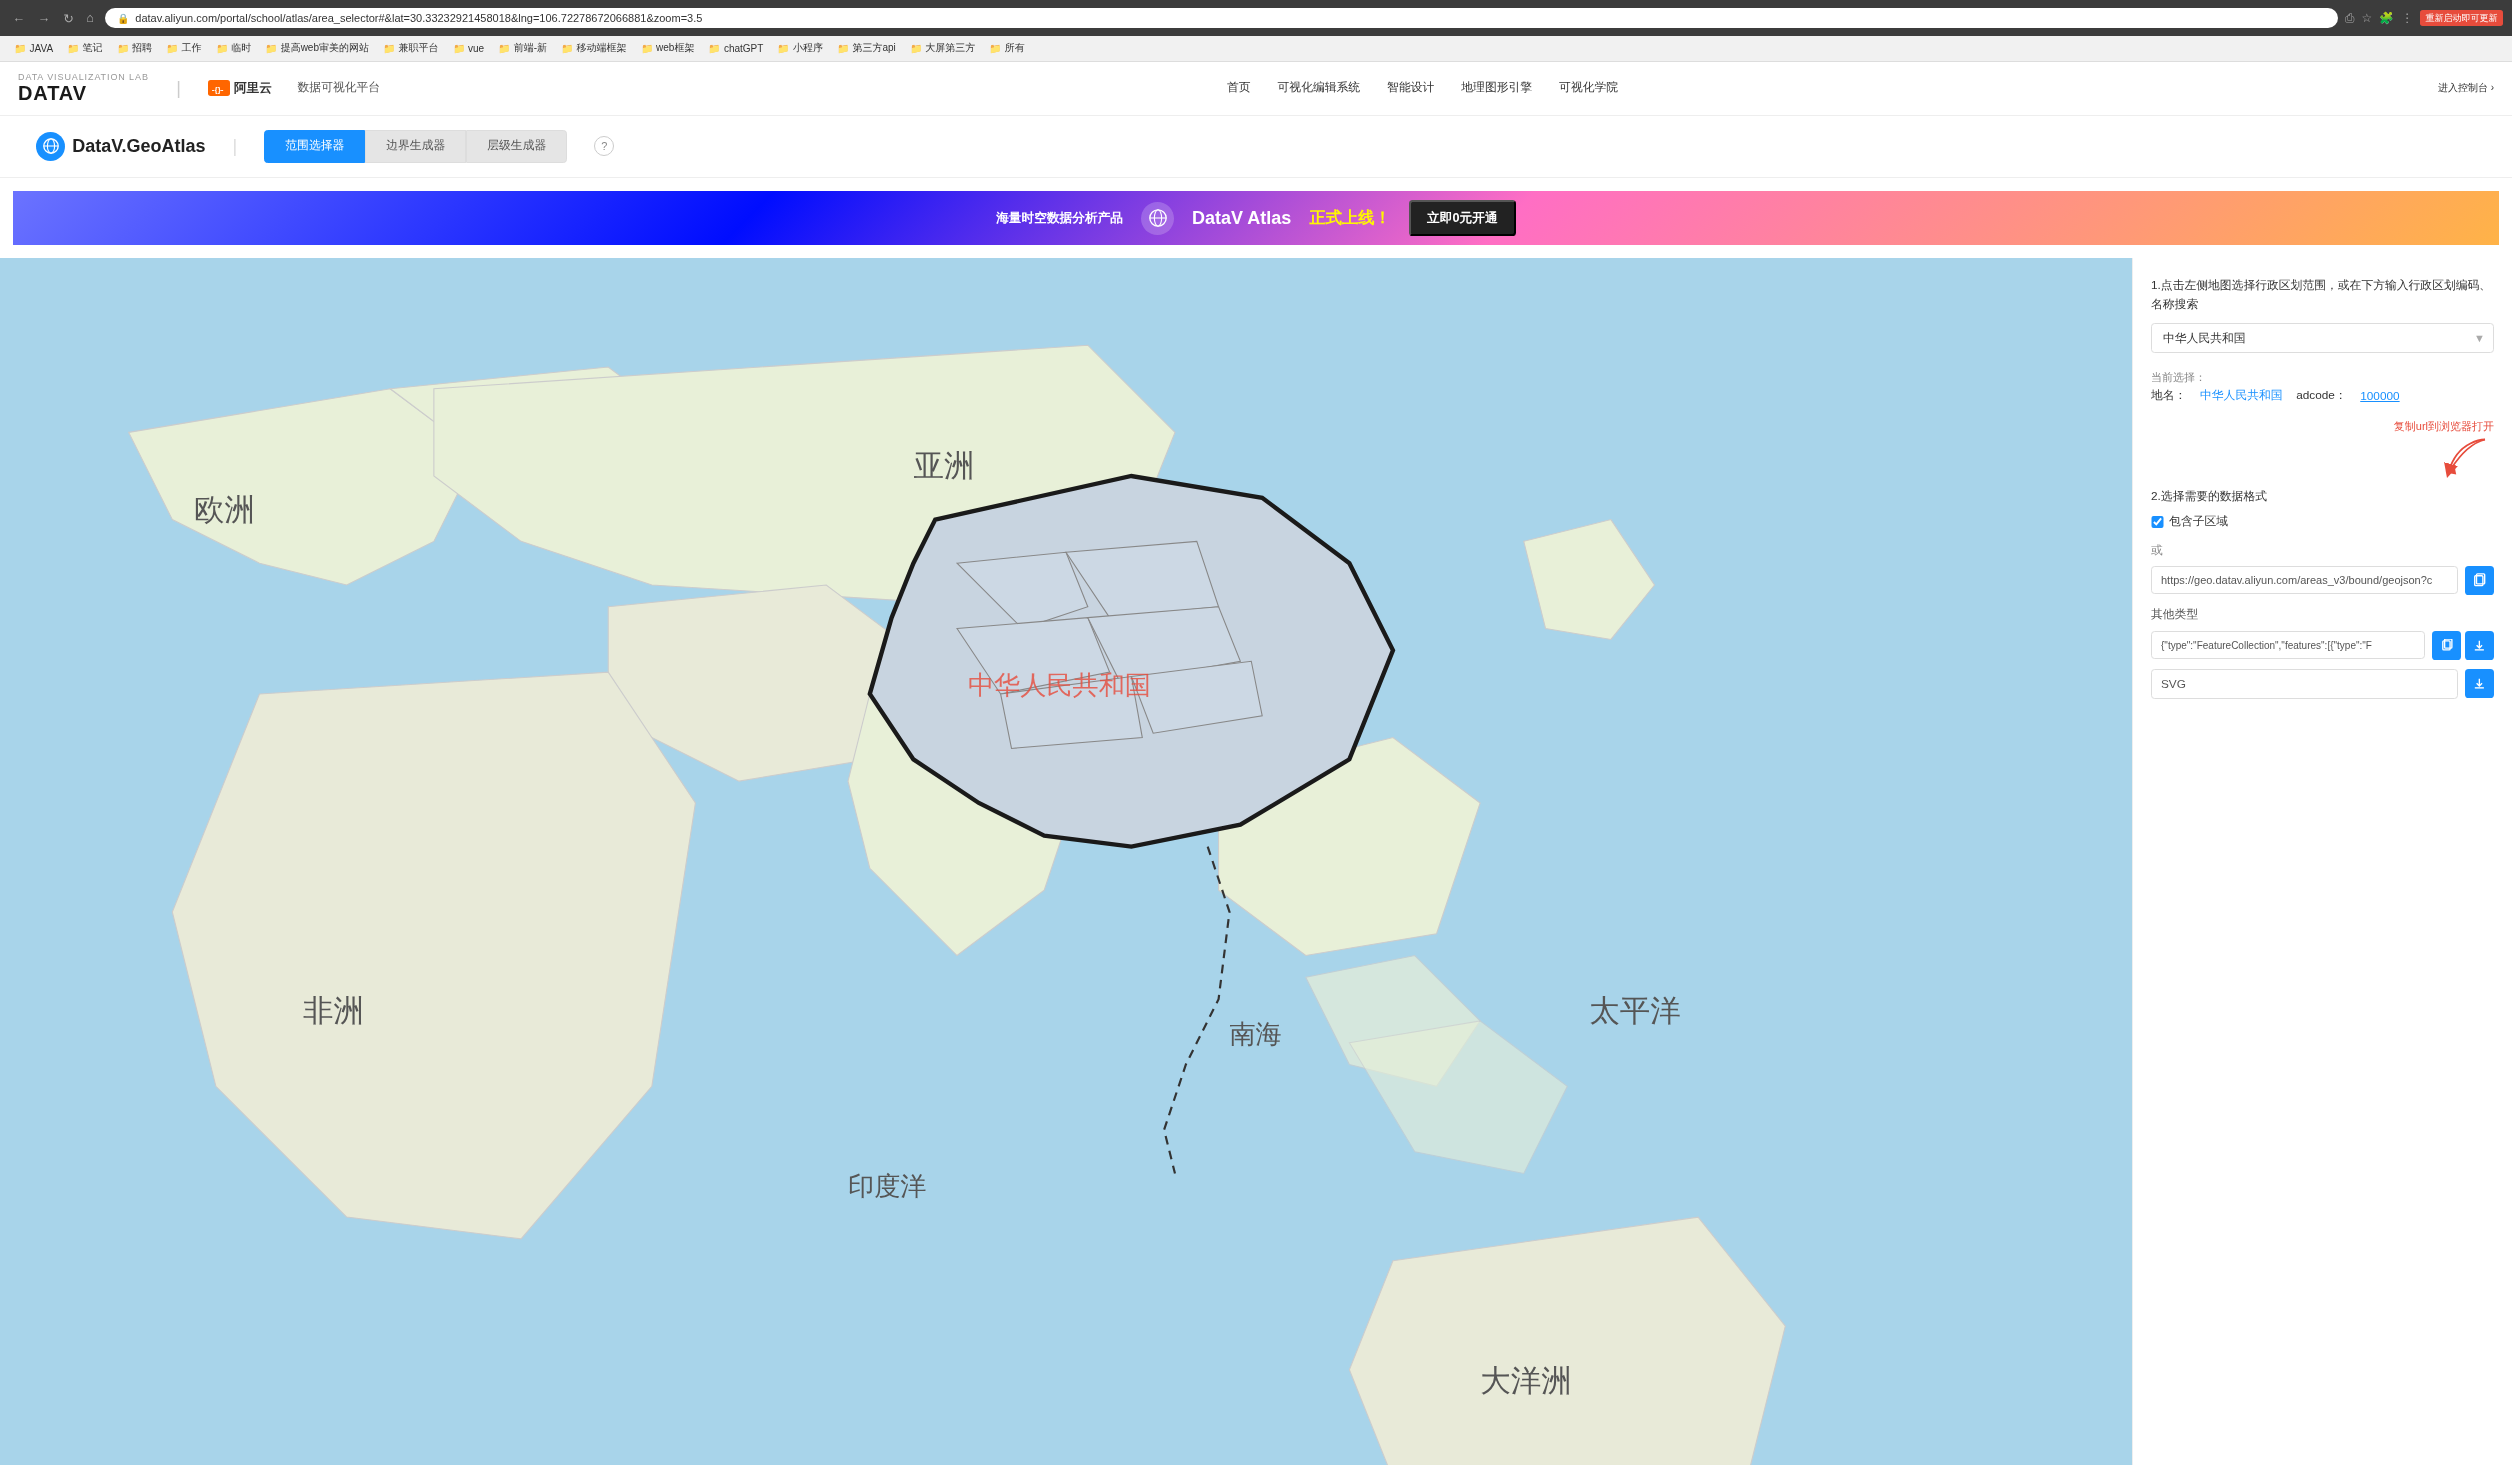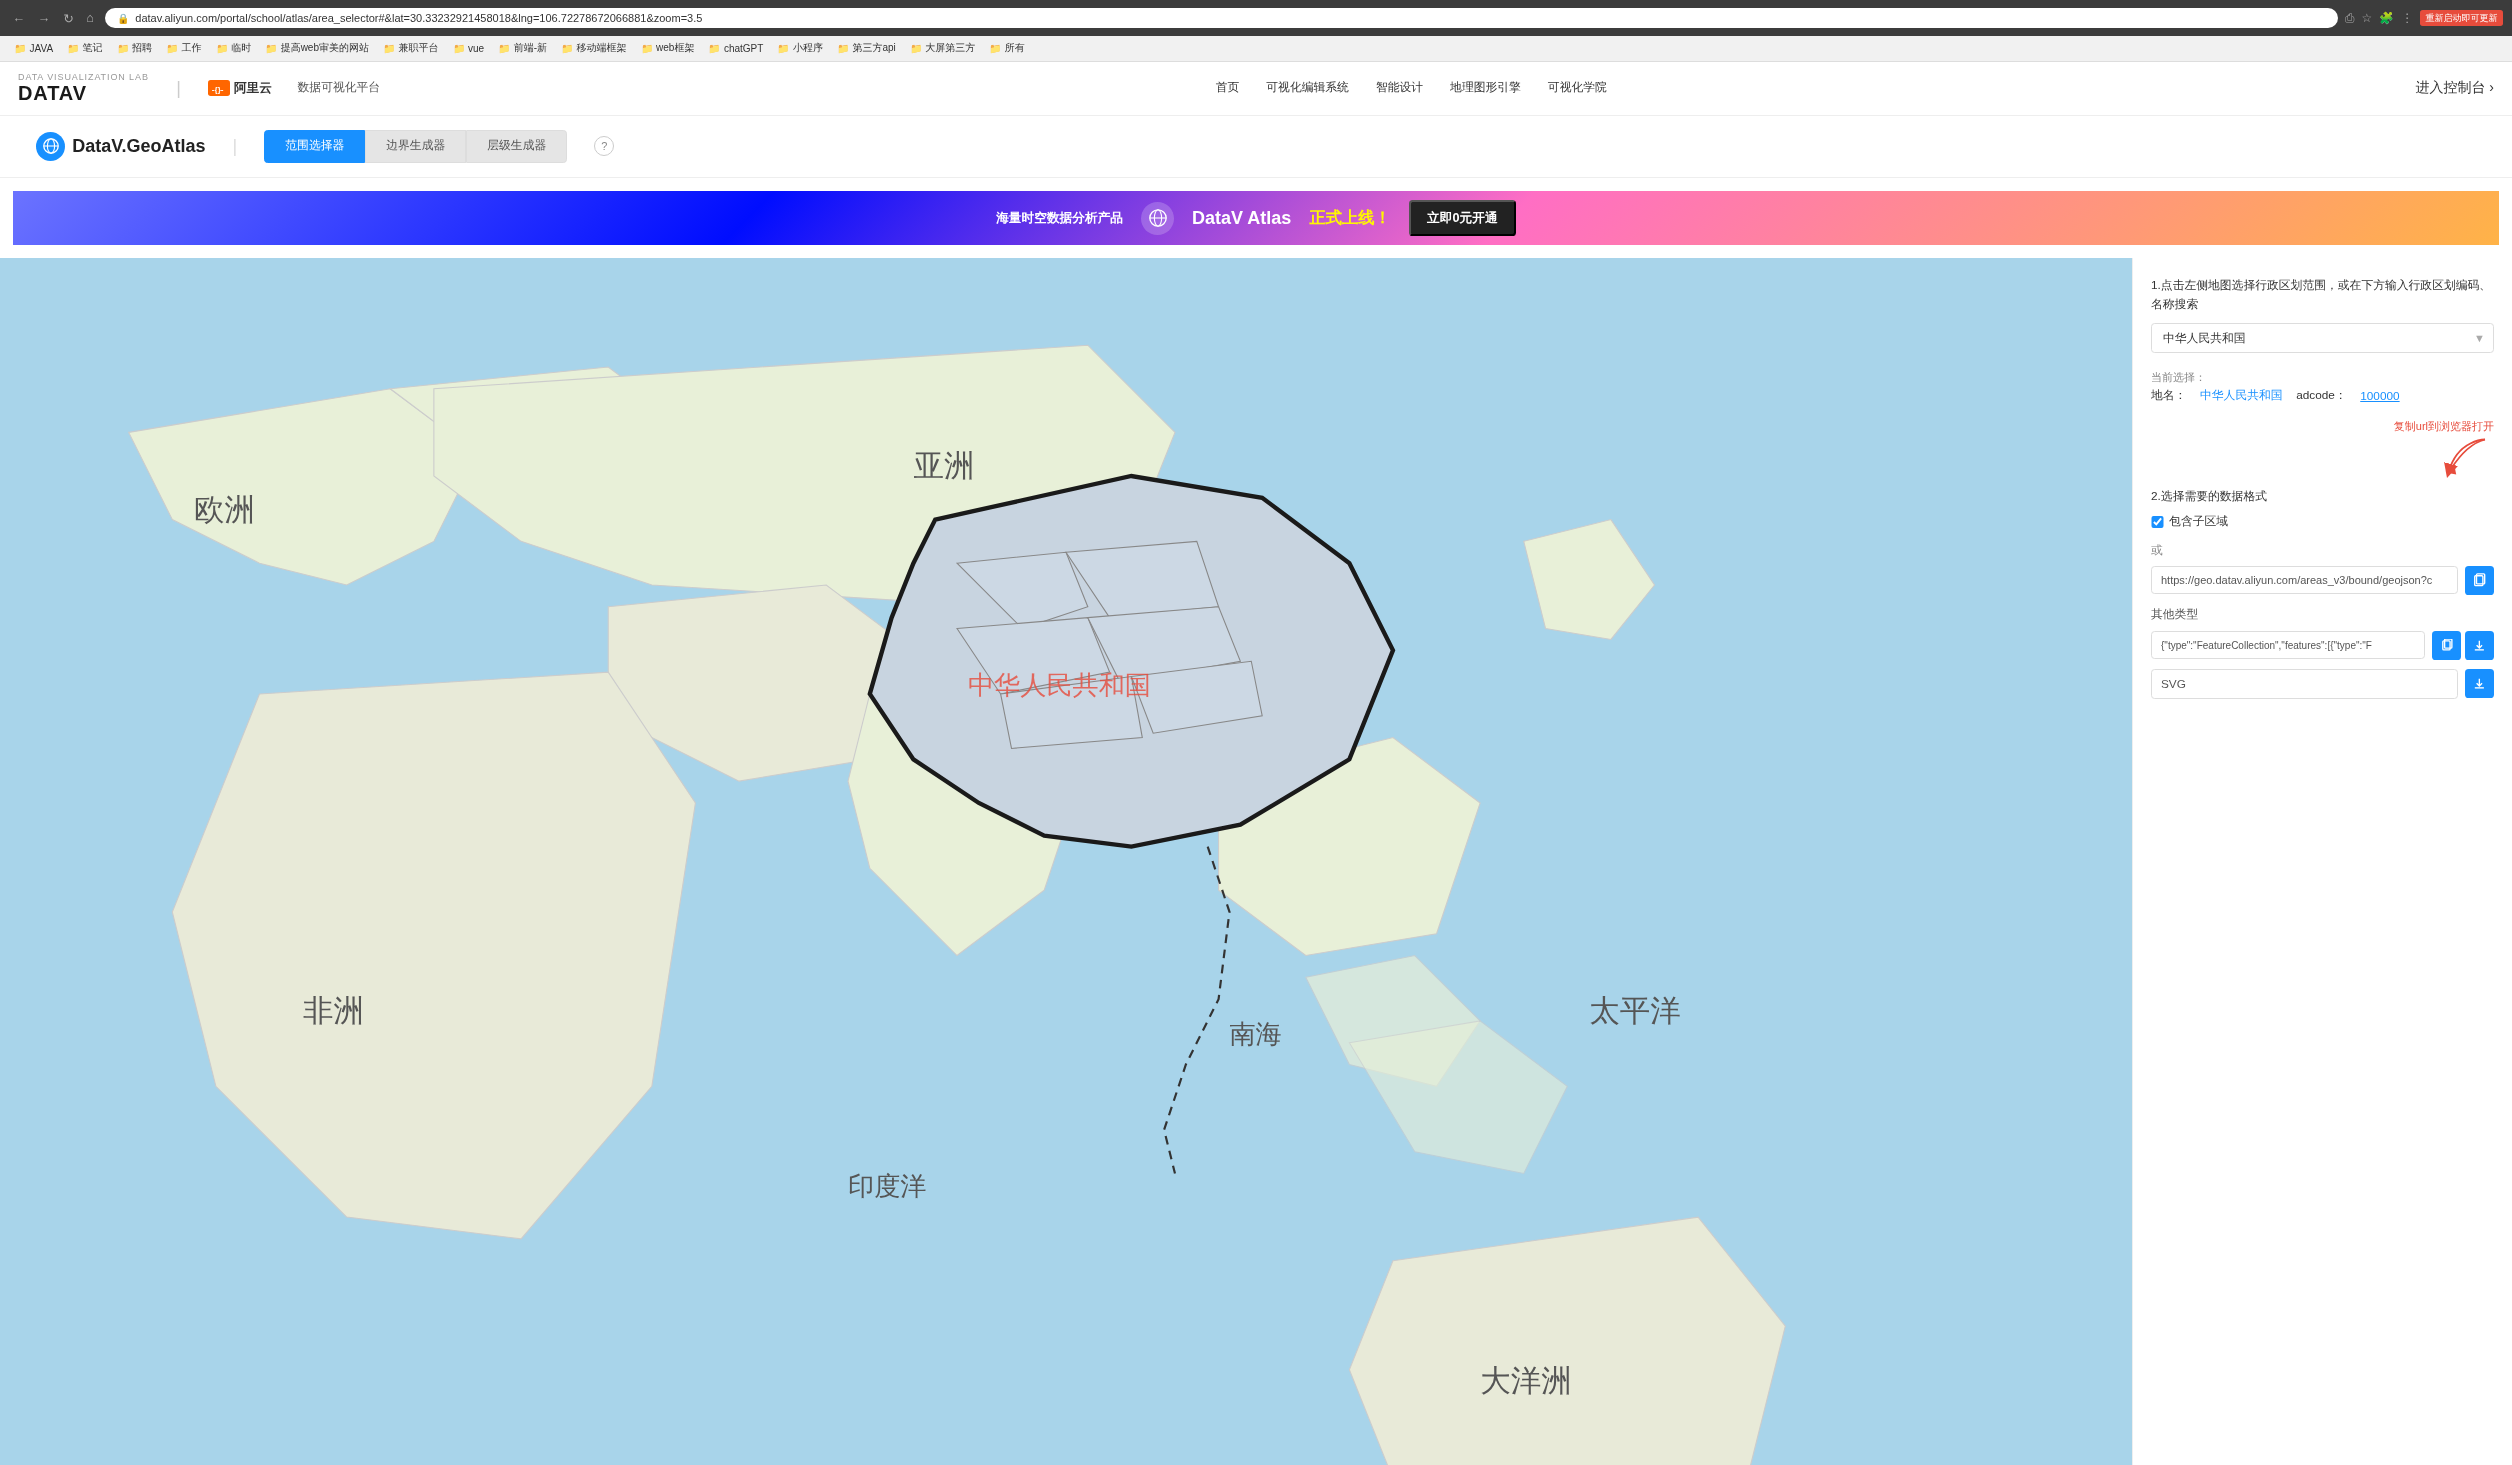--- a/index.html
+++ b/index.html
@@ -137,21 +137,21 @@
     .nav-item {
       font-size: 11.8px;
       color: #333;
       cursor: pointer;
       padding: 3.6px 0;
       border-bottom: 1.8px solid transparent;
     }
 
     .nav-enter {
       margin-left: auto;
-      font-size: 14px;
+      font-size: 10px;
       color: #333;
       cursor: pointer;
       display: flex;
       align-items: center;
       gap: 3.6px;
       text-align: right;
     }
 
     
     .sub-header {

